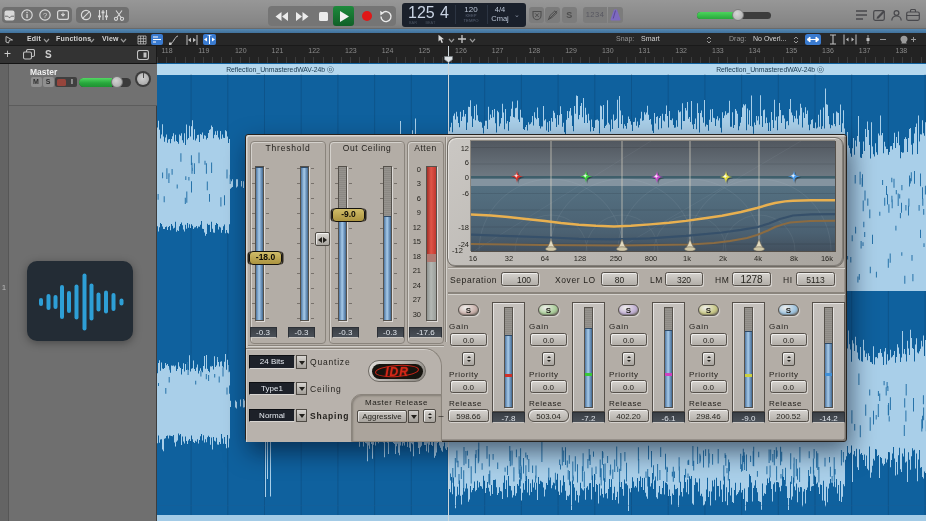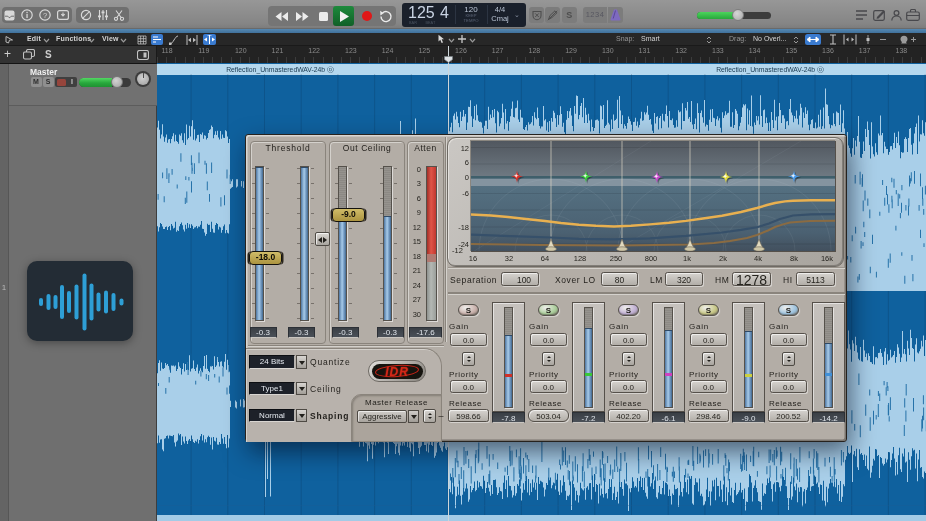--- a/index.html
+++ b/index.html
@@ -517,21 +517,21 @@
         <path d="M322.2 31.9 C322.4 33.9 323 34.5 325 34.7 C323 34.9 322.4 35.5 322.2 37.5 C322 35.5 321.4 34.9 319.4 34.7 C321.4 34.5 322 33.9 322.2 31.9 Z" fill="rgba(255,255,255,0.85)"></path>
 </svg>
     </div>
     <div class="" style="position:absolute;left:204px;top:140px;width:90px;height:10px;color:#211f1b;font-size:8.5px;letter-spacing:0.6px;text-align:left;font-weight:normal;white-space:nowrap;">Separation</div>
     <div class="" style="position:absolute;left:255px;top:136.5px;width:38px;height:14px;background:linear-gradient(180deg,#d6d3cf,#b2aea8);border:1px solid #55504a;border-radius:2.5px;box-shadow:inset 1px 1px 0 rgba(255,255,255,0.6), 1px 1px 0 rgba(255,255,255,0.45);color:#26241f;font-size:8.5px;line-height:14px;text-align:center;padding-left:8px;">100</div>
     <div class="" style="position:absolute;left:309px;top:140px;width:90px;height:10px;color:#211f1b;font-size:8.5px;letter-spacing:0.6px;text-align:left;font-weight:normal;white-space:nowrap;">Xover LO</div>
     <div class="" style="position:absolute;left:355px;top:136.5px;width:37px;height:14px;background:linear-gradient(180deg,#d6d3cf,#b2aea8);border:1px solid #55504a;border-radius:2.5px;box-shadow:inset 1px 1px 0 rgba(255,255,255,0.6), 1px 1px 0 rgba(255,255,255,0.45);color:#26241f;font-size:8.5px;line-height:14px;text-align:center;">80</div>
     <div class="" style="position:absolute;left:404px;top:140px;width:90px;height:10px;color:#211f1b;font-size:8.5px;letter-spacing:0.6px;text-align:left;font-weight:normal;white-space:nowrap;">LM</div>
     <div class="" style="position:absolute;left:419px;top:136.5px;width:38px;height:14px;background:linear-gradient(180deg,#d6d3cf,#b2aea8);border:1px solid #55504a;border-radius:2.5px;box-shadow:inset 1px 1px 0 rgba(255,255,255,0.6), 1px 1px 0 rgba(255,255,255,0.45);color:#26241f;font-size:8.5px;line-height:14px;text-align:center;">320</div>
     <div class="" style="position:absolute;left:469px;top:140px;width:90px;height:10px;color:#211f1b;font-size:8.5px;letter-spacing:0.6px;text-align:left;font-weight:normal;white-space:nowrap;">HM</div>
-    <div class="" style="position:absolute;left:486px;top:136.5px;width:39px;height:14px;background:linear-gradient(180deg,#d6d3cf,#b2aea8);border:1px solid #55504a;border-radius:2.5px;box-shadow:inset 1px 1px 0 rgba(255,255,255,0.6), 1px 1px 0 rgba(255,255,255,0.45);color:#26241f;font-size:14px;line-height:14px;text-align:center;">1278</div>
+    <div class="" style="position:absolute;left:486px;top:136.5px;width:39px;height:14px;background:linear-gradient(180deg,#d6d3cf,#b2aea8);border:1px solid #55504a;border-radius:2.5px;box-shadow:inset 1px 1px 0 rgba(255,255,255,0.6), 1px 1px 0 rgba(255,255,255,0.45);color:#26241f;font-size:10px;line-height:14px;text-align:center;">1278</div>
     <div class="" style="position:absolute;left:537px;top:140px;width:90px;height:10px;color:#211f1b;font-size:8.5px;letter-spacing:0.6px;text-align:left;font-weight:normal;white-space:nowrap;">HI</div>
     <div class="" style="position:absolute;left:550px;top:136.5px;width:39px;height:14px;background:linear-gradient(180deg,#d6d3cf,#b2aea8);border:1px solid #55504a;border-radius:2.5px;box-shadow:inset 1px 1px 0 rgba(255,255,255,0.6), 1px 1px 0 rgba(255,255,255,0.45);color:#26241f;font-size:8.5px;line-height:14px;text-align:center;">5113</div>
     <div class="" style="position:absolute;left:198.5px;top:2px;width:1.5px;height:205px;background:#8a847c;box-shadow:1px 0 0 #d4d1cc;"></div>
     <div class="" style="position:absolute;left:2px;top:209.5px;width:196px;height:1.5px;background:#8a847c;box-shadow:0 1px 0 #d4d1cc;"></div>
     <div class="" style="position:absolute;left:202px;top:131.5px;width:397px;height:1.5px;background:#9a948c;box-shadow:0 1px 0 #d4d1cc;"></div>
     <div class="" style="position:absolute;left:202px;top:157px;width:397px;height:1.5px;background:#8a847c;box-shadow:0 1px 0 #d4d1cc;"></div>
     <div class="" style="position:absolute;left:212px;top:168.5px;width:21px;height:12.5px;background:radial-gradient(ellipse at 35% 28%, #f0efec, #c8b0aa 60%, #777168 100%);border:1px solid #56524c;border-radius:7px;color:#1c1a16;font-size:8px;font-weight:bold;line-height:12px;text-align:center;box-shadow:1px 1px 1px rgba(255,255,255,0.5), inset 0 -1px 1px rgba(60,55,50,0.4);">S</div>
     <div class="" style="position:absolute;left:203px;top:186.5px;width:90px;height:10px;color:#211f1b;font-size:8px;letter-spacing:0.8px;text-align:left;font-weight:normal;white-space:nowrap;">Gain</div>
     <div class="" style="position:absolute;left:204px;top:197.5px;width:37px;height:13px;background:linear-gradient(180deg,#d6d3cf,#b2aea8);border:1px solid #55504a;border-radius:2.5px;box-shadow:inset 1px 1px 0 rgba(255,255,255,0.6), 1px 1px 0 rgba(255,255,255,0.45);color:#26241f;font-size:8px;line-height:13px;text-align:center;">0.0</div>
     <div class="" style="position:absolute;left:216px;top:216.5px;width:13px;height:14px;background:linear-gradient(180deg,#d8d5d1,#a8a49e);border:1px solid #4e4a44;border-radius:2px;box-shadow:inset 1px 1px 0 rgba(255,255,255,0.7);">

